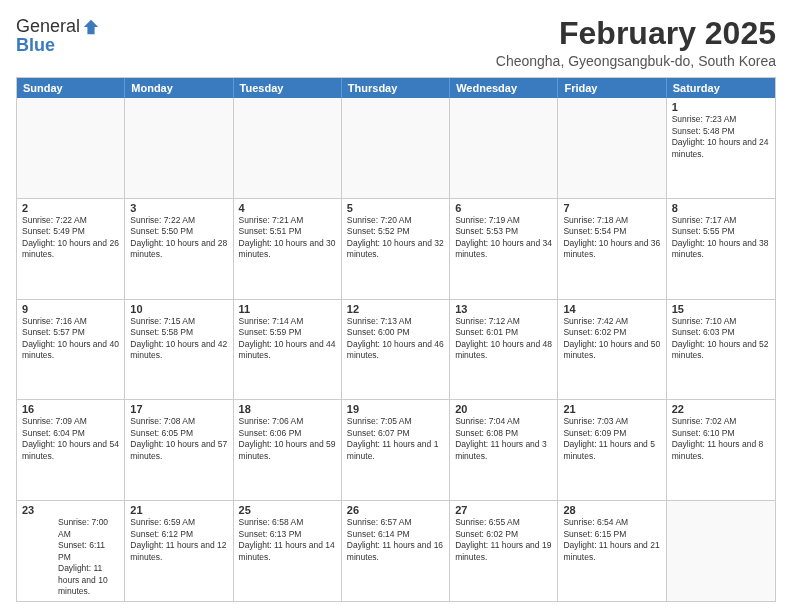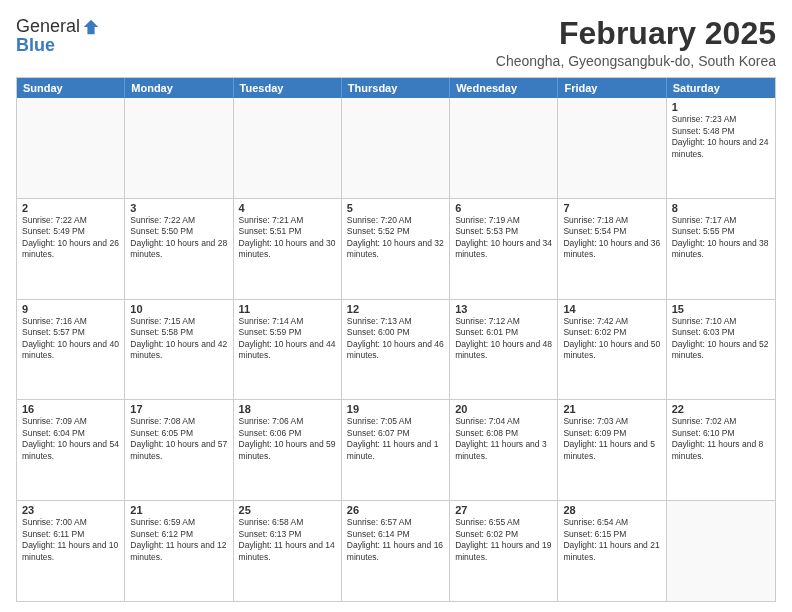--- a/index.html
+++ b/index.html
@@ -289,21 +289,21 @@
           <div class="day-cell">
             <div class="day-number">22</div>
             <div class="day-info" style="white-space: pre-line;">Sunrise: 7:02 AM
 Sunset: 6:10 PM
 Daylight: 11 hours and 8 minutes.</div>
           </div>
         </div>
         <div class="week-row">
           <div class="day-cell">
             <div class="day-number">23</div>
-            <div class="day-info" style="white-space: pre-line;">Sunrise: 7:00 AM
+            <div class="day-info" style="white-space: pre-line; margin-left: 36px;">Sunrise: 7:00 AM
 Sunset: 6:11 PM
 Daylight: 11 hours and 10 minutes.</div>
           </div>
           <div class="day-cell">
             <div class="day-number">21</div>
             <div class="day-info" style="white-space: pre-line;">Sunrise: 6:59 AM
 Sunset: 6:12 PM
 Daylight: 11 hours and 12 minutes.</div>
           </div>
           <div class="day-cell">

